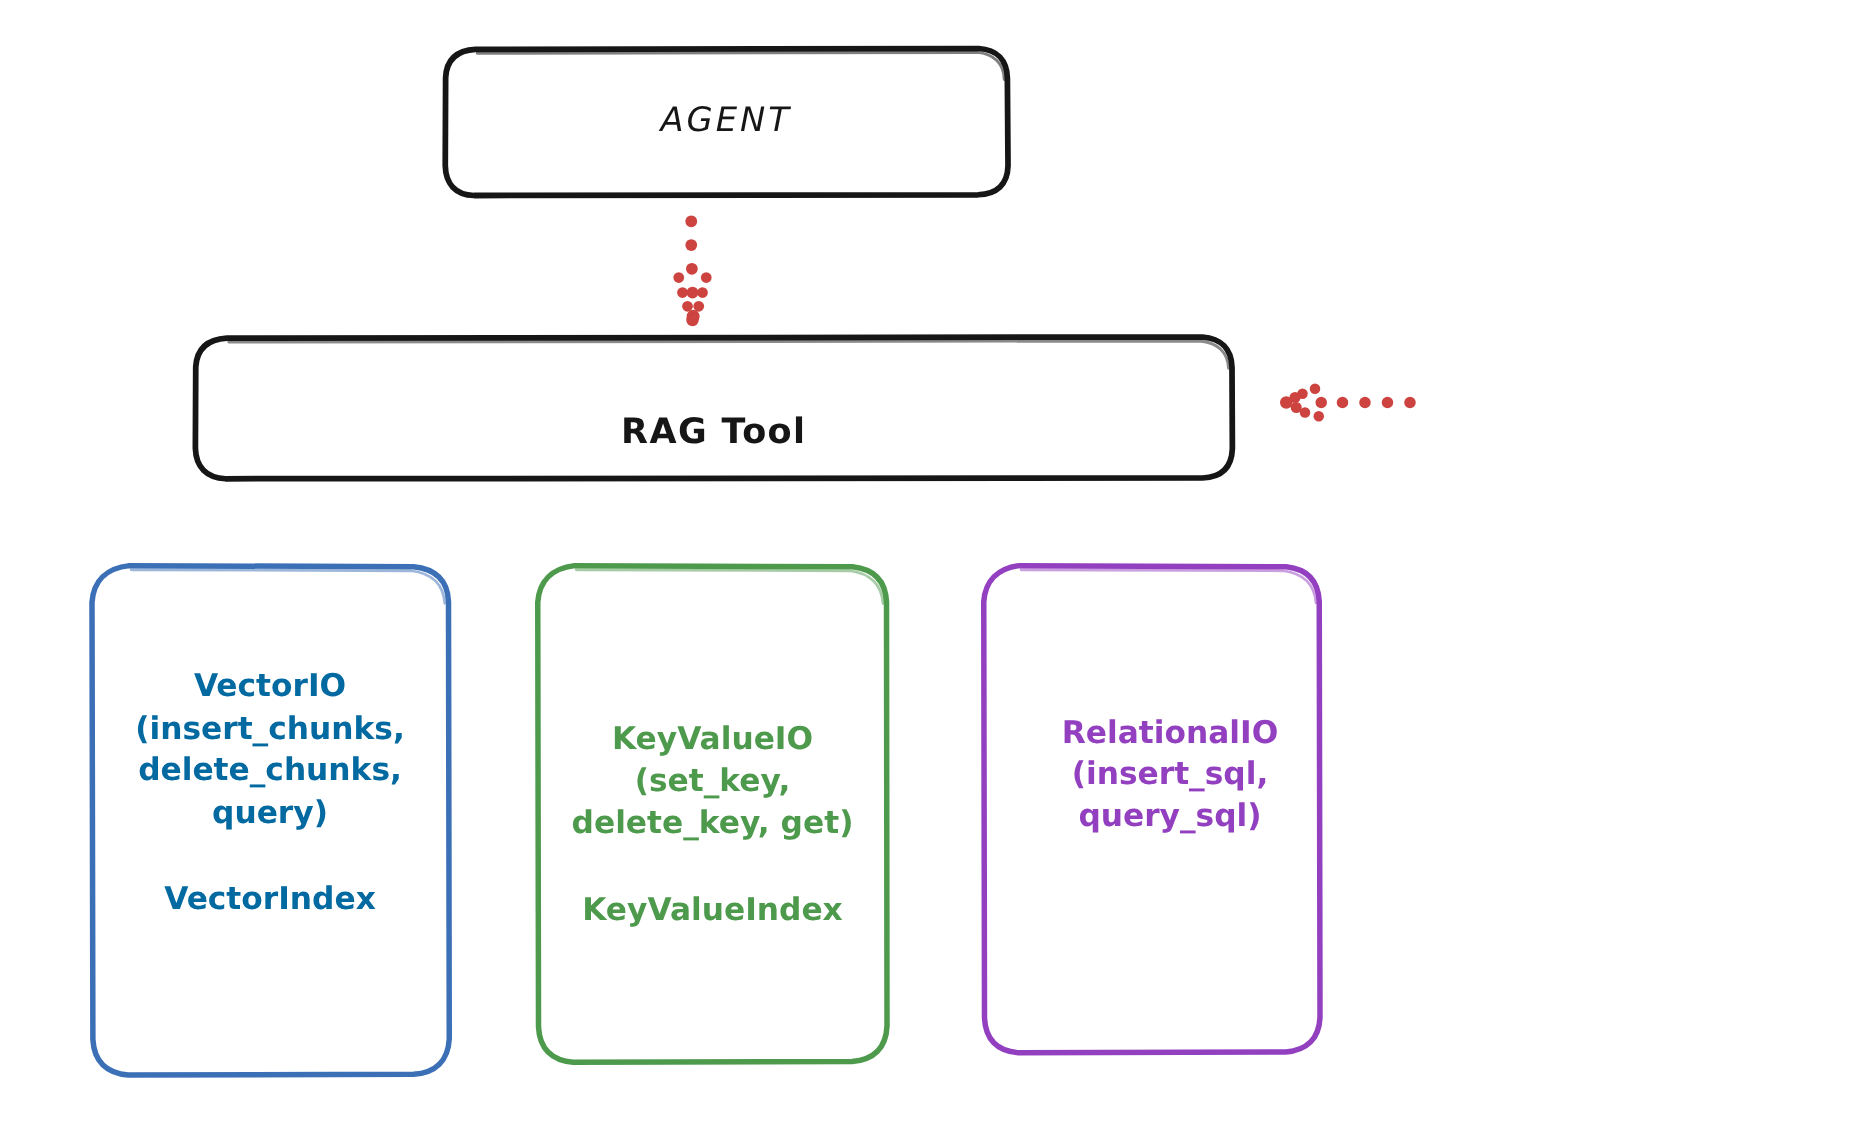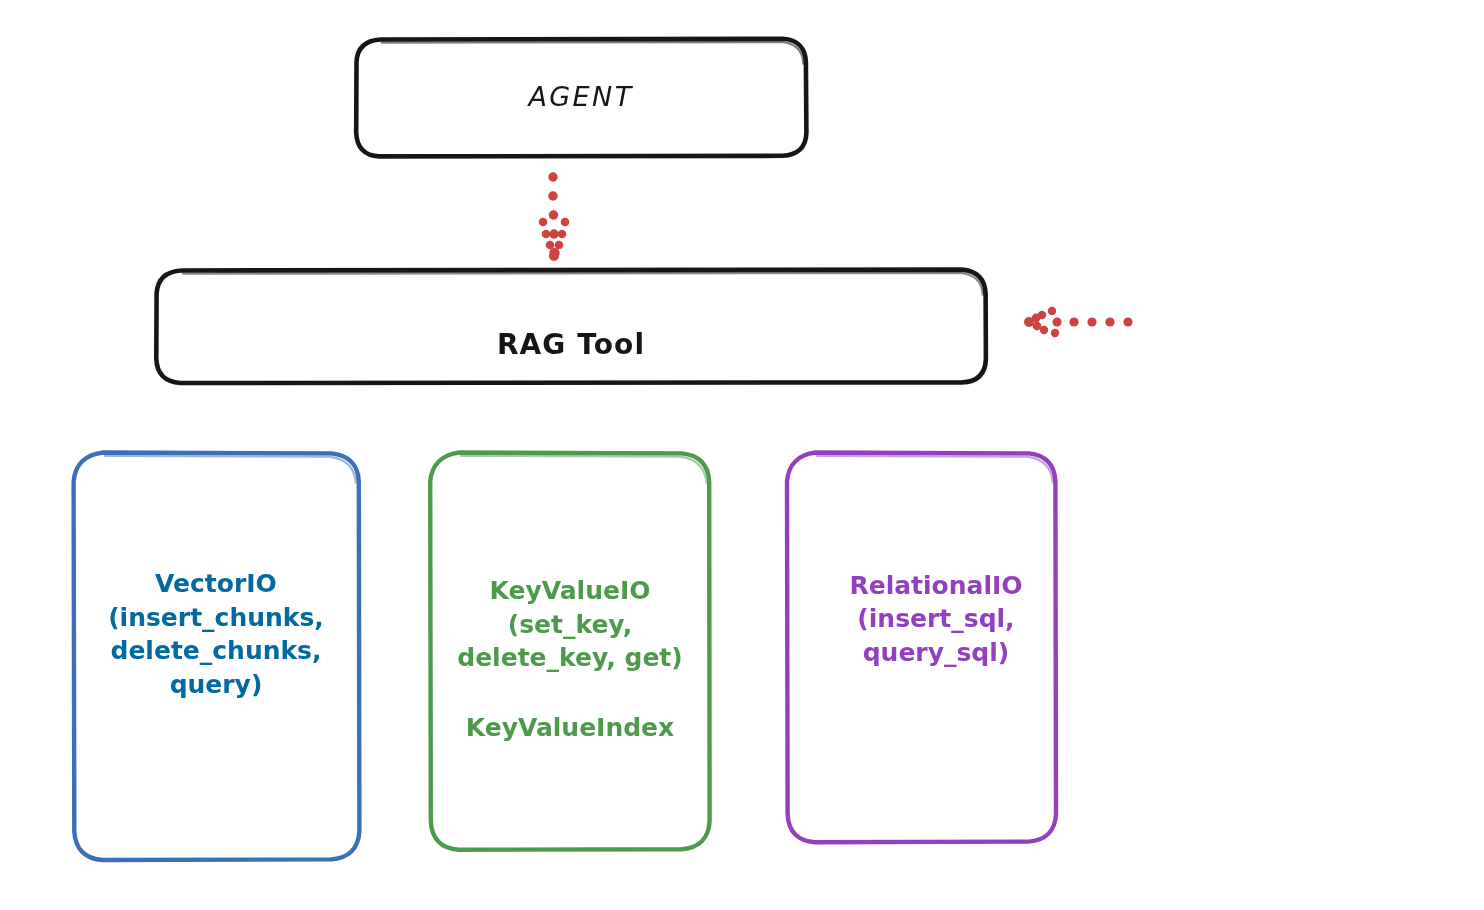--- a/index.html
+++ b/index.html
@@ -239,20 +239,21 @@
   <div class="node" id="ragtool-node">
     <div class="node-label">RAG Tool</div>
   </div>
 
   <div class="node provider" id="vectorio-node">
     <div class="inner">
       <div class="api-label">VectorIO
 (insert_chunks,
 delete_chunks,
 query)</div>
+      <div class="index-label">VectorIndex</div>
     </div>
   </div>
 
   <div class="node provider" id="keyvalueio-node">
     <div class="inner">
       <div class="api-label">KeyValueIO
 (set_key,
 delete_key, get)</div>
       <div class="index-label">KeyValueIndex</div>
     </div>

